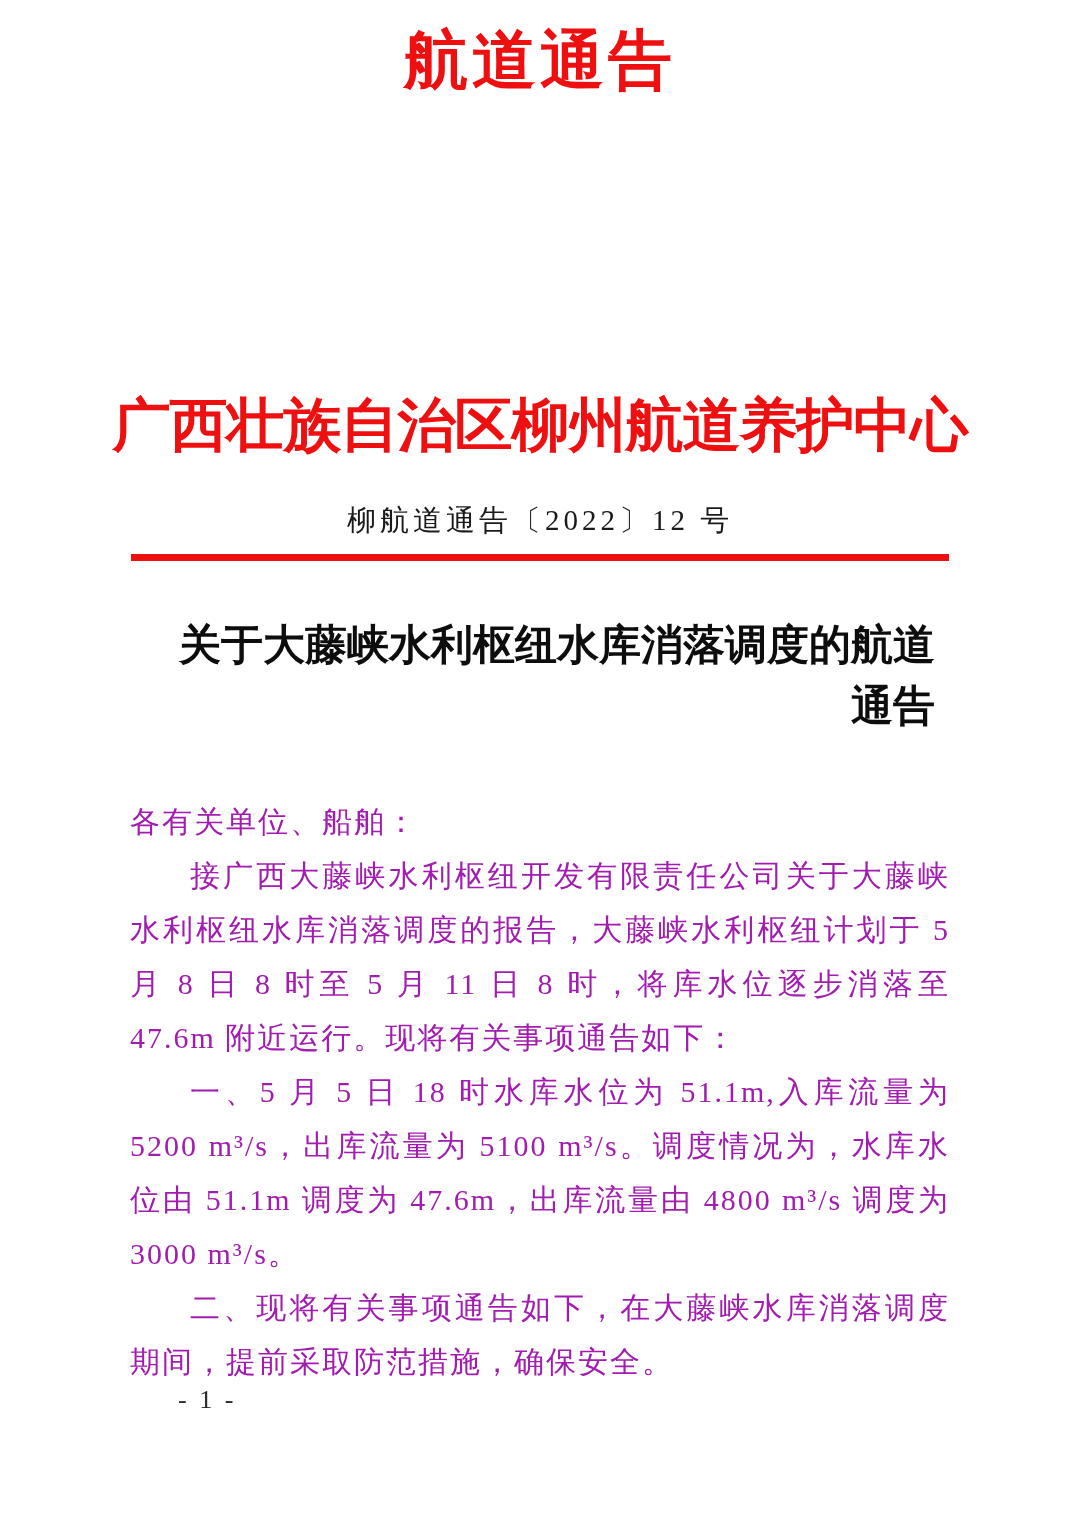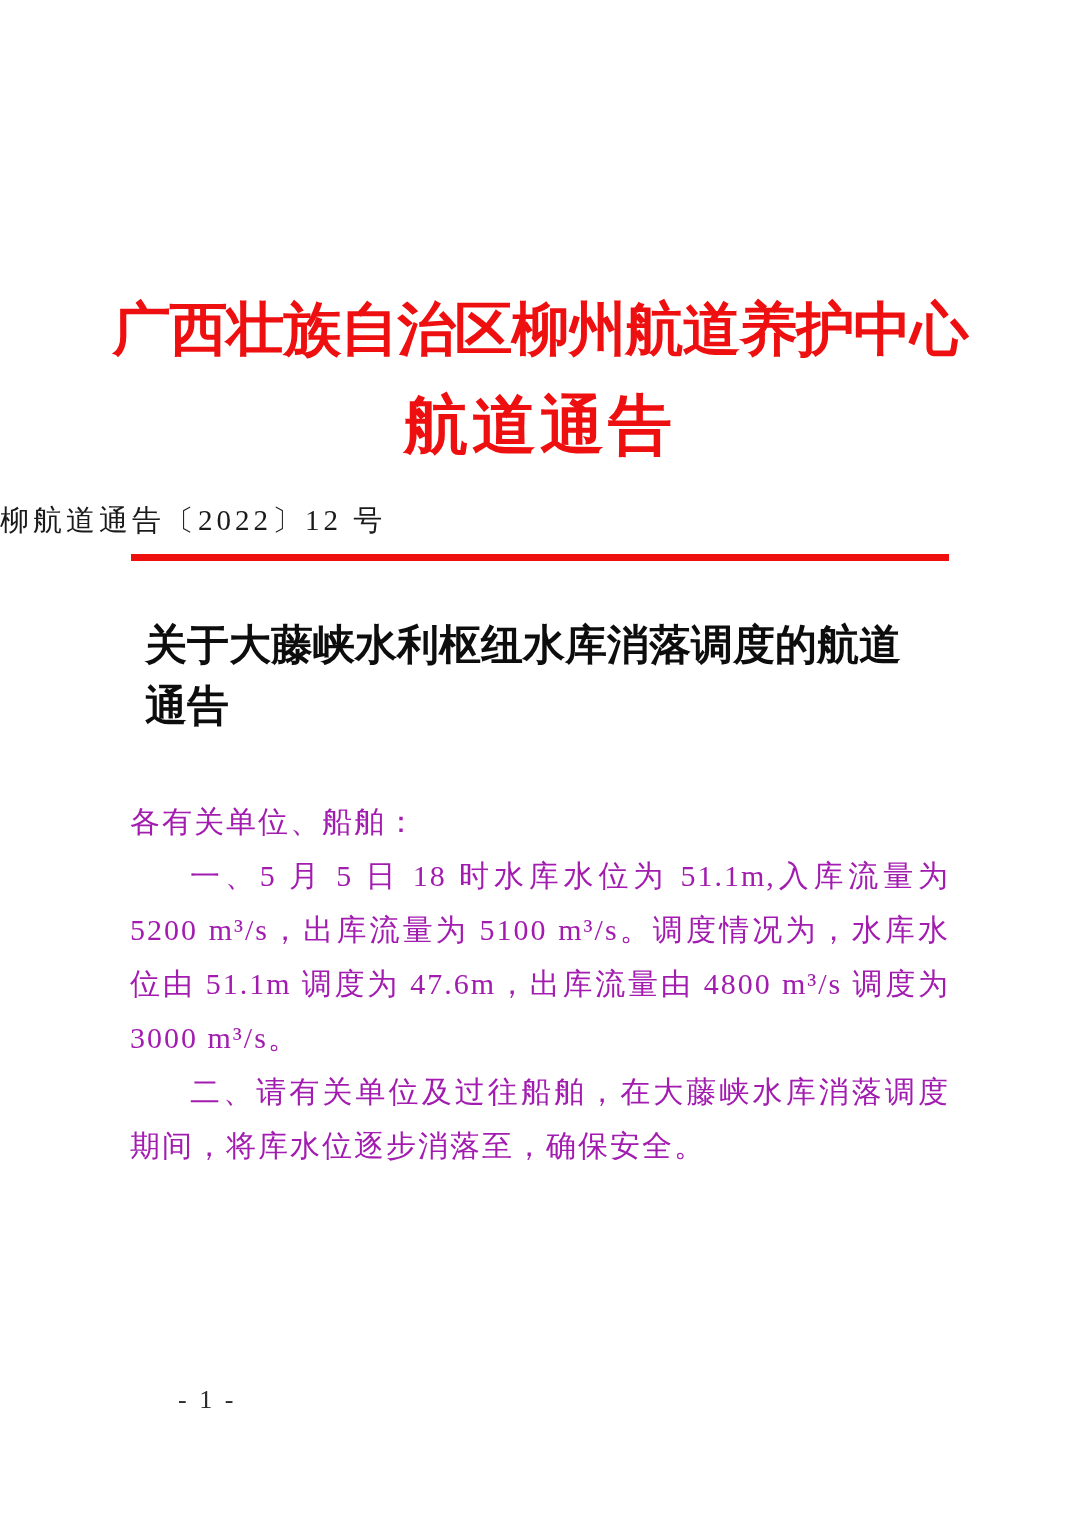--- a/index.html
+++ b/index.html
@@ -35,34 +35,35 @@
     letter-spacing: -1px;
   }
   .red-title.line2 {
     margin-top: 26px;
     font-size: 64px;
     line-height: 1.1;
     letter-spacing: 4px;
   }
   .doc-number {
     margin-top: 40px;
+    text-align: center;
     font-size: 29px;
     letter-spacing: 4px;
     color: #1a1a1a;
   }
   .red-divider {
     width: 818px;
     height: 7px;
     background: var(--divider-red);
     margin: 13px auto 0 auto;
   }
   .notice-title {
     width: 790px;
     margin: 54px auto 0 auto;
-    text-align: left;
+    text-align: right;
     font-size: 42px;
     font-weight: bold;
     line-height: 1.45;
     color: #0d0d0d;
   }
   .body-text {
     width: 820px;
     margin: 58px auto 0 auto;
     font-size: 30px;
     line-height: 54px;
@@ -84,31 +85,32 @@
     font-size: 26px;
     letter-spacing: 3px;
     color: #2b2b2b;
   }
 </style>
 </head>
 <body>
 
 <div class="page">
 
+  <h1 class="red-title line2">航道通告</h1>
+
   <h1 class="red-title line1">广西壮族自治区柳州航道养护中心</h1>
-
-  <h1 class="red-title line2">航道通告</h1>
 
   <div class="doc-number">柳航道通告〔2022〕12 号</div>
 
   <div class="red-divider"></div>
 
   <h2 class="notice-title">关于大藤峡水利枢纽水库消落调度的航道通告</h2>
 
   <div class="body-text">
     <p class="salutation">各有关单位、船舶：</p>
+    <p class="indent">接广西大藤峡水利枢纽开发有限责任公司关于大藤峡水利枢纽水库消落调度的报告，大藤峡水利枢纽计划于 5 月 8 日 8 时至 5 月 11 日 8 时，将库水位逐步消落至 47.6m 附近运行。现将有关事项通告如下：</p>
     <p class="indent">一、5 月 5 日 18 时水库水位为 51.1m,入库流量为 5200 m³/s，出库流量为 5100 m³/s。调度情况为，水库水位由 51.1m 调度为 47.6m，出库流量由 4800 m³/s 调度为 3000 m³/s。</p>
-    <p class="indent">二、请有关单位及过往船舶，在大藤峡水库消落调度期间，将库水位逐步消落至，确保安全。</p>
+    <p class="indent">二、现将有关事项通告如下，在大藤峡水库消落调度期间，提前采取防范措施，确保安全。</p>
   </div>
 
   <div class="page-footer">- 1 -</div>
 
 </div>
 
 </body></html>

